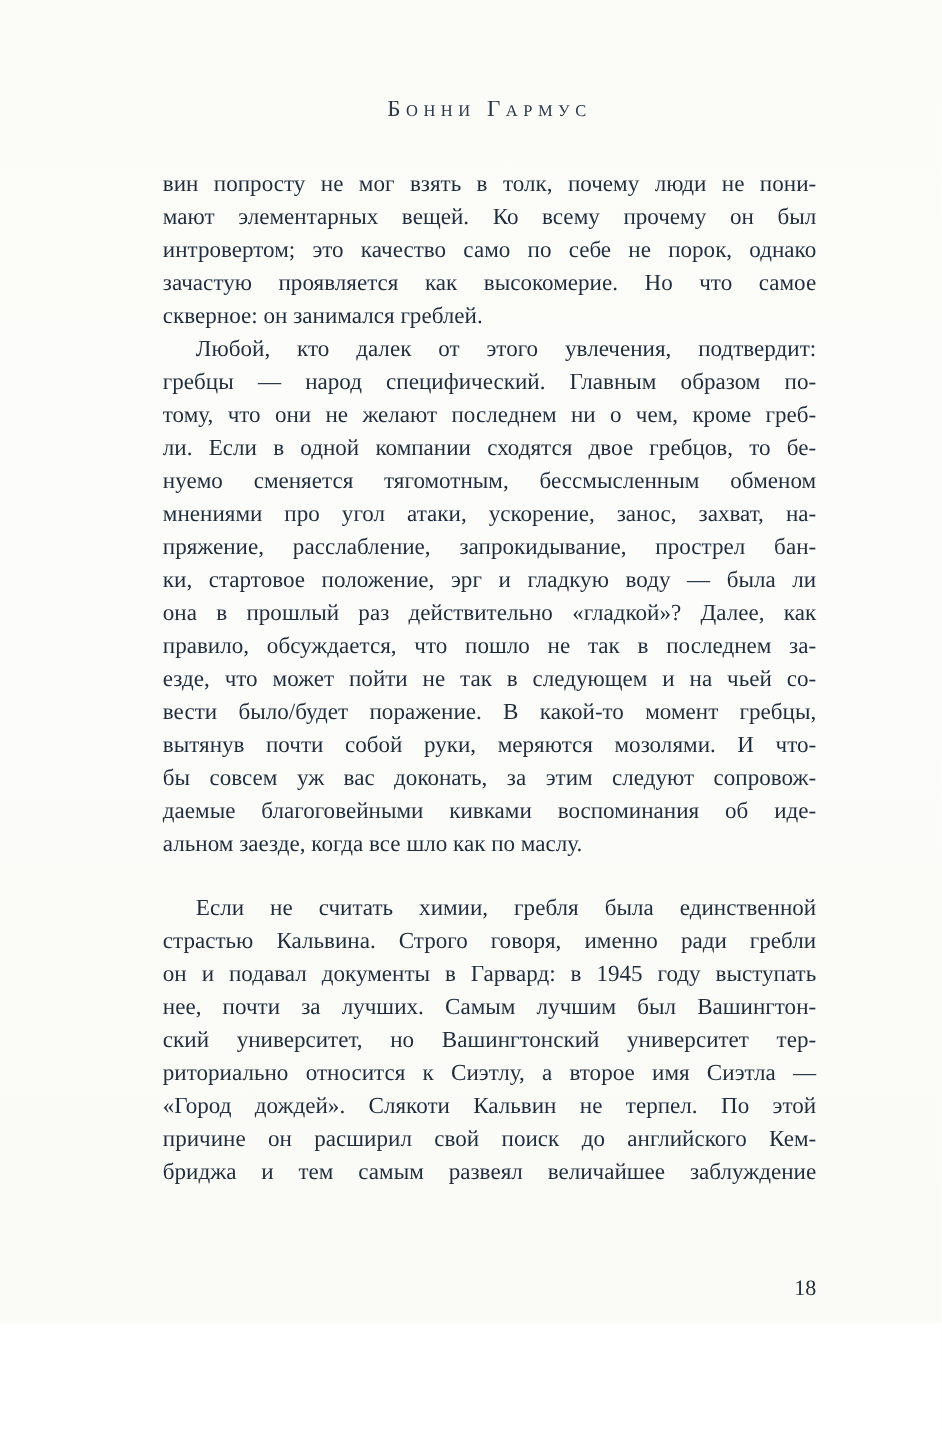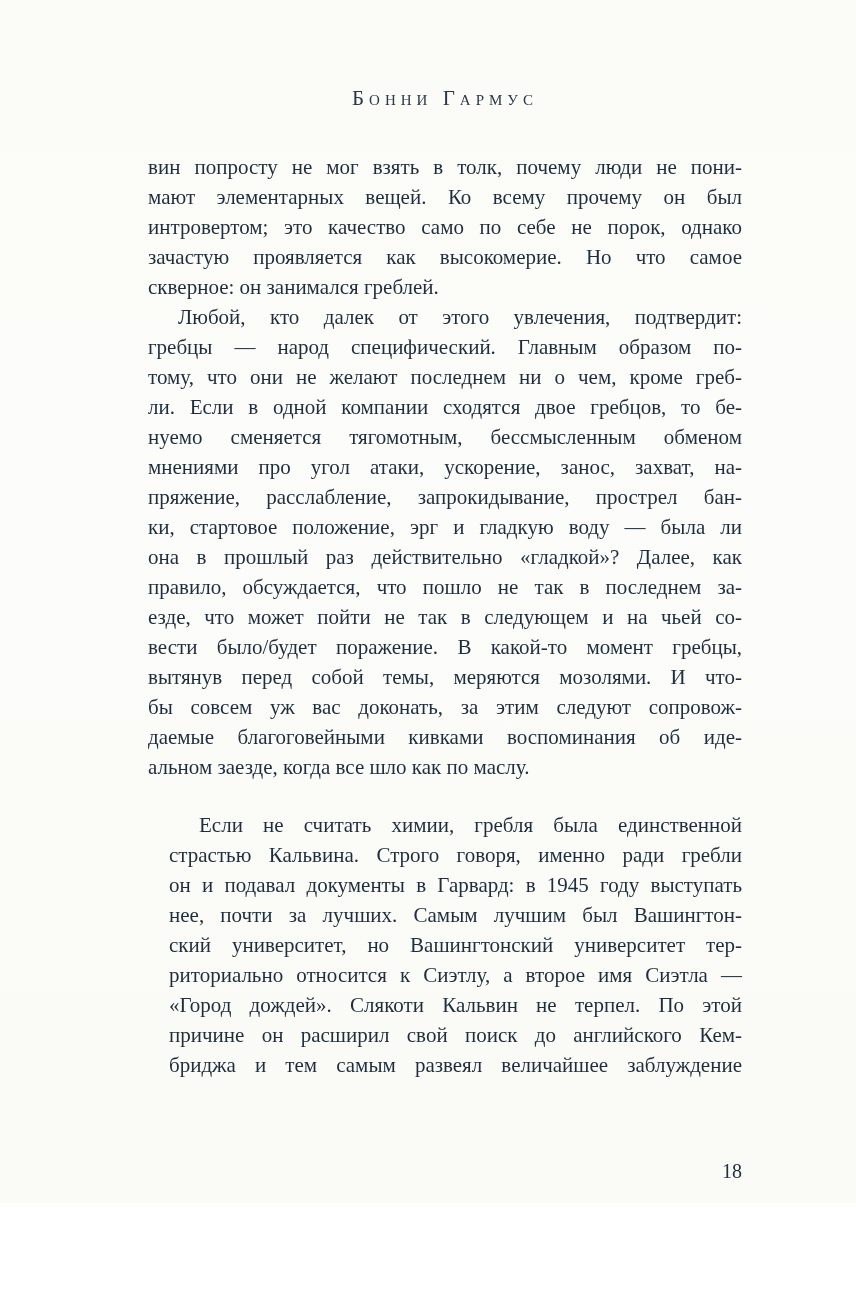--- a/index.html
+++ b/index.html
@@ -37,21 +37,20 @@
     top: 152px;
     left: 148px;
     width: 594px;
   }
   .paragraph {
     margin: 0;
     padding: 0;
   }
   .paragraph.section-break {
     margin-top: 28px;
-    margin-left: 21px;
   }
   .line {
     height: 30px;
     line-height: 30px;
     font-size: 21px;
     white-space: normal;
     overflow: visible;
   }
   .line.j {
     text-align: justify;
@@ -97,21 +96,21 @@
         <div class="line j">тому, что они не желают последнем ни о чем, кроме греб-</div>
         <div class="line j">ли. Если в одной компании сходятся двое гребцов, то бе-</div>
         <div class="line j">нуемо сменяется тягомотным, бессмысленным обменом</div>
         <div class="line j">мнениями про угол атаки, ускорение, занос, захват, на-</div>
         <div class="line j">пряжение, расслабление, запрокидывание, прострел бан-</div>
         <div class="line j">ки, стартовое положение, эрг и гладкую воду — была ли</div>
         <div class="line j">она в прошлый раз действительно «гладкой»? Далее, как</div>
         <div class="line j">правило, обсуждается, что пошло не так в последнем за-</div>
         <div class="line j">езде, что может пойти не так в следующем и на чьей со-</div>
         <div class="line j">вести было/будет поражение. В какой-то момент гребцы,</div>
-        <div class="line j">вытянув перед собой темы, меряются мозолями. И что-</div>
+        <div class="line j">вытянув почти собой руки, меряются мозолями. И что-</div>
         <div class="line j">бы совсем уж вас доконать, за этим следуют сопровож-</div>
         <div class="line j">даемые благоговейными кивками воспоминания об иде-</div>
         <div class="line left">альном заезде, когда все шло как по маслу.</div>
       </div>
       <div class="paragraph section-break">
         <div class="line j indent">Если не считать химии, гребля была единственной</div>
         <div class="line j">страстью Кальвина. Строго говоря, именно ради гребли</div>
         <div class="line j">он и подавал документы в Гарвард: в 1945 году выступать</div>
         <div class="line j">нее, почти за лучших. Самым лучшим был Вашингтон-</div>
         <div class="line j">ский университет, но Вашингтонский университет тер-</div>

